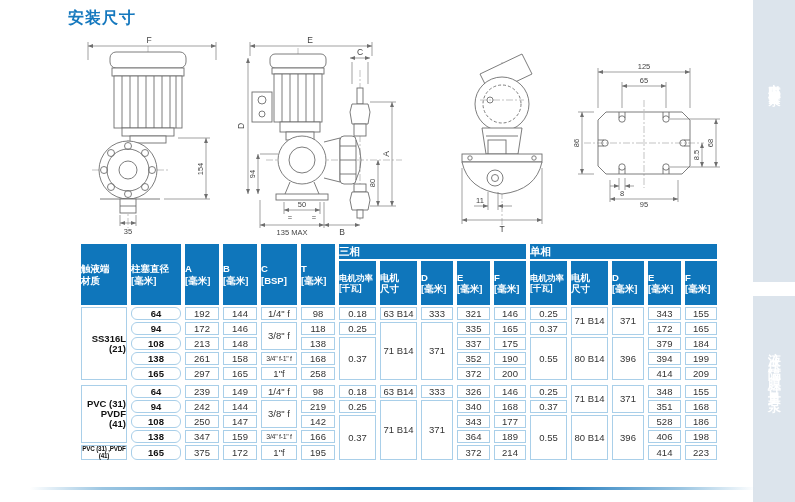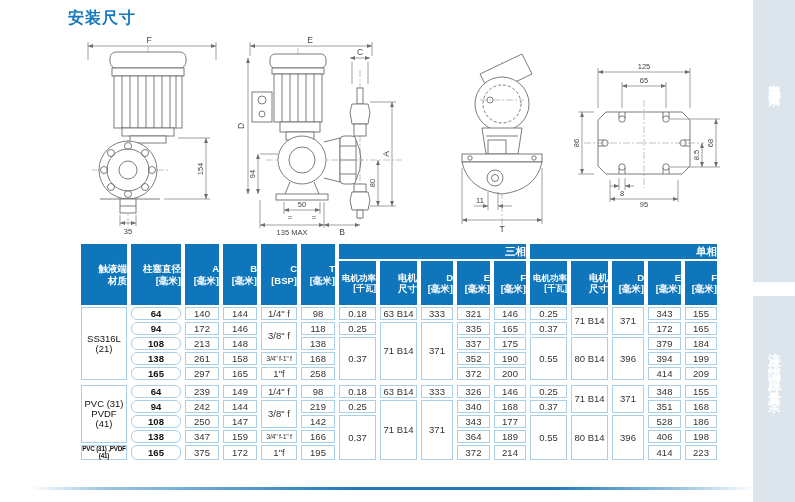--- a/index.html
+++ b/index.html
@@ -17,27 +17,27 @@
   svg{position:absolute;overflow:visible;}
   .ln{stroke:#6e6e6e;stroke-width:0.9;fill:none;}
   .lnf{stroke:#6e6e6e;stroke-width:0.9;fill:#fff;}
   .dim{stroke:#787878;stroke-width:0.7;fill:none;}
   .cl{stroke:#9a9a9a;stroke-width:0.6;fill:none;stroke-dasharray:7 2 2 2;}
   .dtxt{font-size:7.5px;fill:#444;font-family:"Liberation Sans",sans-serif;}
   .dltr{font-size:8.5px;fill:#444;font-family:"Liberation Sans",sans-serif;}
   
   .dims-table{position:absolute;left:77px;top:242px;border-collapse:separate;border-spacing:4px 2px;table-layout:fixed;}
   .dims-table th{background:#0f76bb;color:#fff;font-weight:bold;font-size:9.5px;line-height:1.18;
-        white-space:pre-line;text-align:right;vertical-align:middle;padding:1px 0;box-sizing:border-box;}
+        white-space:pre-line;text-align:left;vertical-align:middle;padding:1px 0;box-sizing:border-box;}
   .dims-table th.grp{font-size:10.5px;height:15px;padding:0;}
   .dims-table th.th-sm{font-size:8.5px;margin-left:44px;}
   .dims-table td{background:#fff;border:1px solid #a9cfe9;font-size:9.5px;color:#333;text-align:center;
         vertical-align:middle;padding:0;line-height:1.05;box-sizing:border-box;white-space:pre-line;}
   .dims-table tr.r{height:13px;}
-  .dims-table td.mat{font-weight:normal;color:#111;font-size:9.5px;}
+  .dims-table td.mat{font-weight:bold;color:#111;font-size:9.5px;text-align:right;}
   .dims-table td.mat-sm{font-weight:bold;color:#111;font-size:6.3px;letter-spacing:-0.2px;}
   .dims-table td.pl{font-weight:bold;color:#111;border-radius:6px;}
   .dims-table td.sm{font-size:7px;letter-spacing:-0.3px;}
   .dims-table tr.gap td{border:none;background:transparent;height:1px;padding:0;}
   
   .grad-bar{position:absolute;left:30px;top:487px;width:725px;height:3px;
      background:linear-gradient(to right,rgba(255,255,255,0) 0%,#9cc6e2 10%,#1d78bc 45%,#1d78bc 72%,#9cc6e2 90%,rgba(255,255,255,0) 100%);}
 </style>
 </head>
 <body>
@@ -303,21 +303,21 @@
       <th>E
 [毫米]</th>
       <th>F
 [毫米]</th>
     </tr>
 
     <tr class="r">
       <td class="mat" rowspan="5">SS316L
 (21)</td>
       <td class="pl">64</td>
-      <td>140</td>
+      <td>192</td>
       <td>144</td>
       <td>1/4" f</td>
       <td>98</td>
       <td>0.18</td>
       <td>63 B14</td>
       <td>333</td>
       <td>321</td>
       <td>146</td>
       <td>0.25</td>
       <td rowspan="2">71 B14</td>

